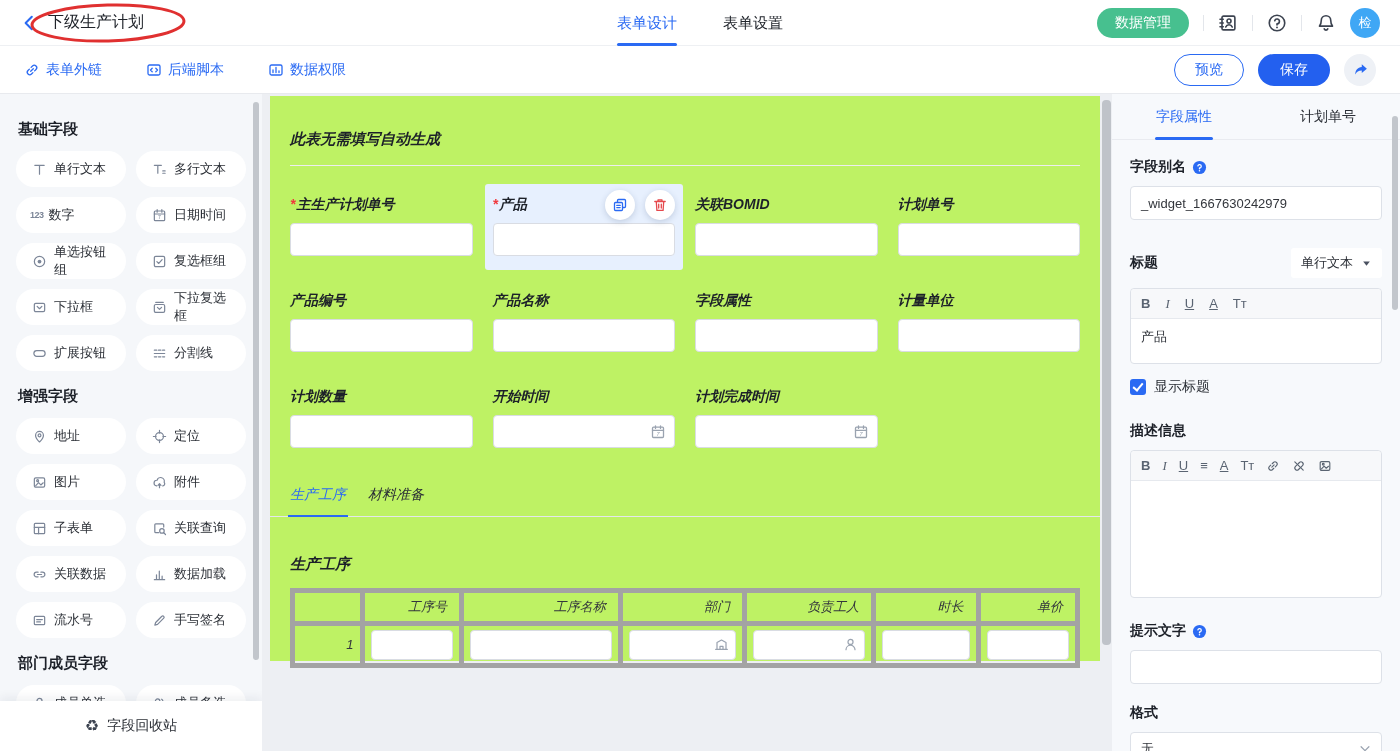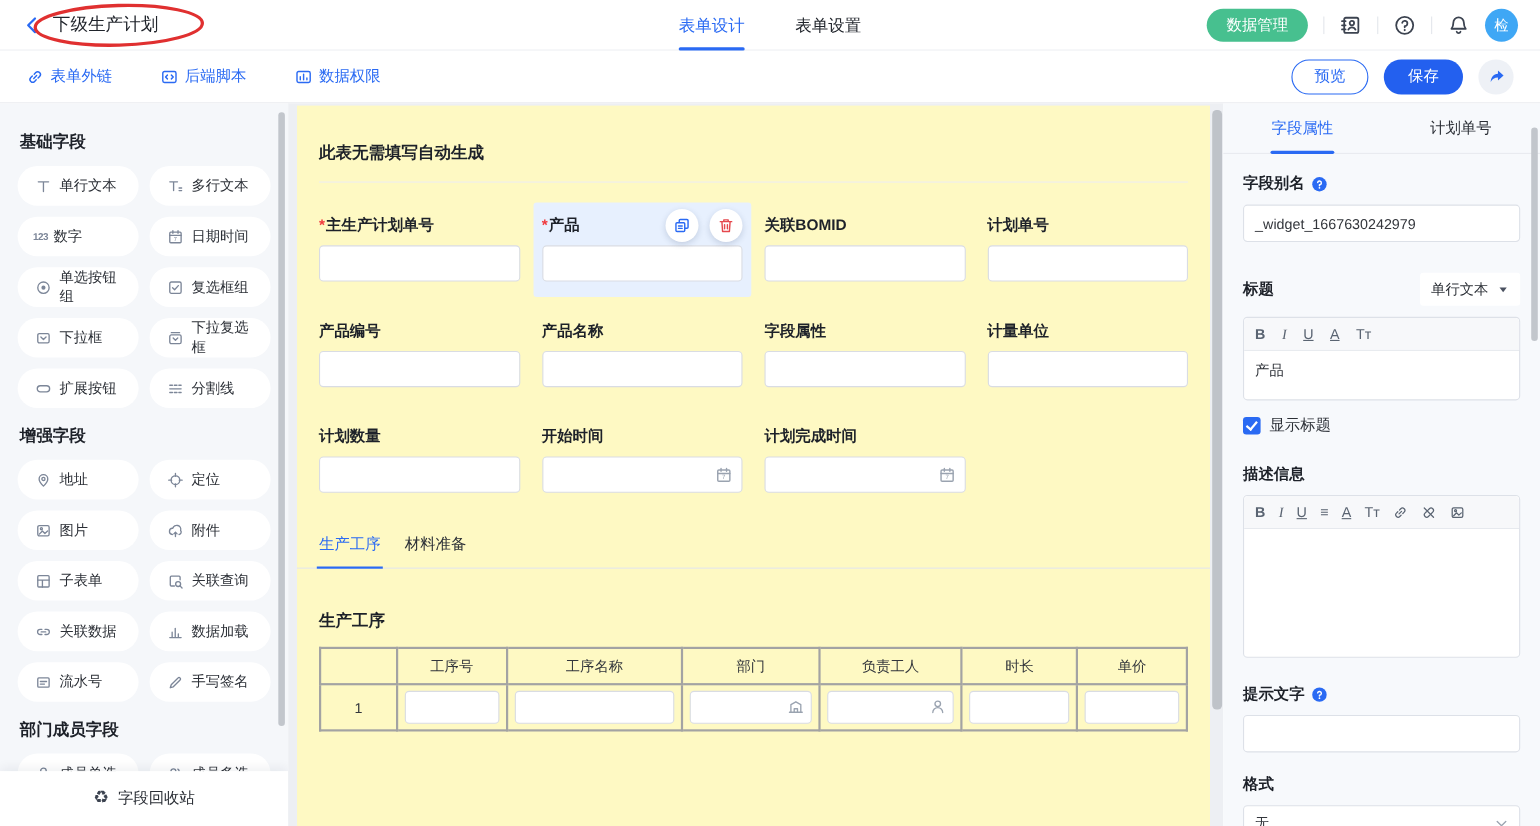--- a/index.html
+++ b/index.html
@@ -40,21 +40,21 @@
   .pill-grid { display:grid; grid-template-columns:1fr 1fr; gap:10px 10px; margin-bottom:16px; }
   .pill { height:36px; background:#fff; border-radius:18px; display:flex; align-items:center; padding:0 10px; font-size:13px; color:#2b2f36; cursor:grab; }
   .pill .ic { width:15px; height:15px; color:#7c8698; margin:0 7px 0 6px; flex:none; }
   .pill .num { font-size:9px; font-weight:bold; color:#7c8698; letter-spacing:-0.5px; margin:0 5px 0 4px; }
   .side-footer { position:absolute; left:0; bottom:0; width:262px; height:50px; background:#fff; box-shadow:0 -3px 10px rgba(20,30,60,.07); display:flex; align-items:center; justify-content:center; gap:8px; font-size:14px; color:#2b2f36; cursor:pointer; z-index:3; }
   .side-footer .glyph { font-size:16px; color:#3c4350; line-height:1; }
   .side-scroll { position:absolute; right:3px; top:8px; width:6px; height:558px; background:#c2c6cc; border-radius:3px; z-index:4; }
 
   
   .canvas { position:relative; flex:1; background:#edeff3; padding:2px 12px 0 8px; }
-  .card { background:#fef9c3; height:655px; padding:34px 20px 0 20px; }
+  .card { background:#bef264; height:565px; padding:34px 20px 0 20px;font-style:italic; }
   .auto-note { font-size:15px; font-weight:bold; color:#1d2129; }
   .note-div { border-bottom:1px solid #ededf0; margin-top:16px; }
   .fgrid { display:grid; grid-template-columns:repeat(4,1fr); column-gap:20px; margin-top:30px; }
   .field { position:relative; }
   .flabel { font-size:14px; font-weight:600; color:#1d2129; margin-bottom:9px; }
   .req { color:#f0383d; margin-right:1px; }
   .finput { position:relative; height:33px; background:#fff; border:1px solid #d9dce3; border-radius:4px; }
   .finput .suffix { position:absolute; right:8px; top:8px; width:16px; height:16px; color:#9aa3b0; }
   .field.selected { background:#e7f0fe; margin:-12px -8px -14px -8px; padding:12px 8px 3px 8px; border-radius:3px; }
   .fab { position:absolute; top:6px; right:8px; display:flex; gap:10px; }
@@ -62,21 +62,21 @@
   .fab .act .ic { width:16px; height:16px; }
   .act.copy { color:#2a6af3; }
   .act.del { color:#e5484d; }
 
   .sub-tabs { display:flex; gap:22px; margin:38px -20px 0 -20px; padding:0 20px; border-bottom:1px solid #e4e7ec; }
   .sub-tab { font-size:14px; padding-bottom:12px; color:#2b2f36; cursor:pointer; position:relative; }
   .sub-tab.active { color:#2a6af3; }
   .sub-tab.active::after { content:""; position:absolute; left:-2px; right:-2px; bottom:-1px; height:2px; background:#2a6af3; }
   .subform-title { font-size:15px; font-weight:bold; color:#1d2129; margin-top:38px; }
   table.sf { border-collapse:collapse; margin-top:14px; table-layout:fixed; }
-  table.sf th, table.sf td { border:2px solid #a3a3a3; font-weight:normal; text-align:center; font-size:13px; color:#33363c; }
+  table.sf th, table.sf td { border:5px solid #a3a3a3; font-weight:normal; text-align:right; font-size:13px; color:#33363c; }
   table.sf th { height:33px; padding:0 12px; }
   table.sf td { height:42px; padding:0 6px; }
   td.idx { text-align:center; color:#5a6170; }
   .cin { position:relative; height:30px; border:1px solid #d9dce3; border-radius:4px; background:#fff; }
   .cin .suffix { position:absolute; right:6px; top:6px; width:15px; height:15px; color:#9aa3b0; }
   .canvas-scroll { position:absolute; right:1px; top:6px; width:9px; height:545px; background:#bfc3c9; border-radius:4px; }
 
   
   .panel { position:relative; width:288px; flex:none; background:#f7f9fc; padding:0 18px; overflow:hidden; }
   .p-tabs { display:flex; height:46px; margin:0 -18px; border-bottom:1px solid #e9ebf0; }

